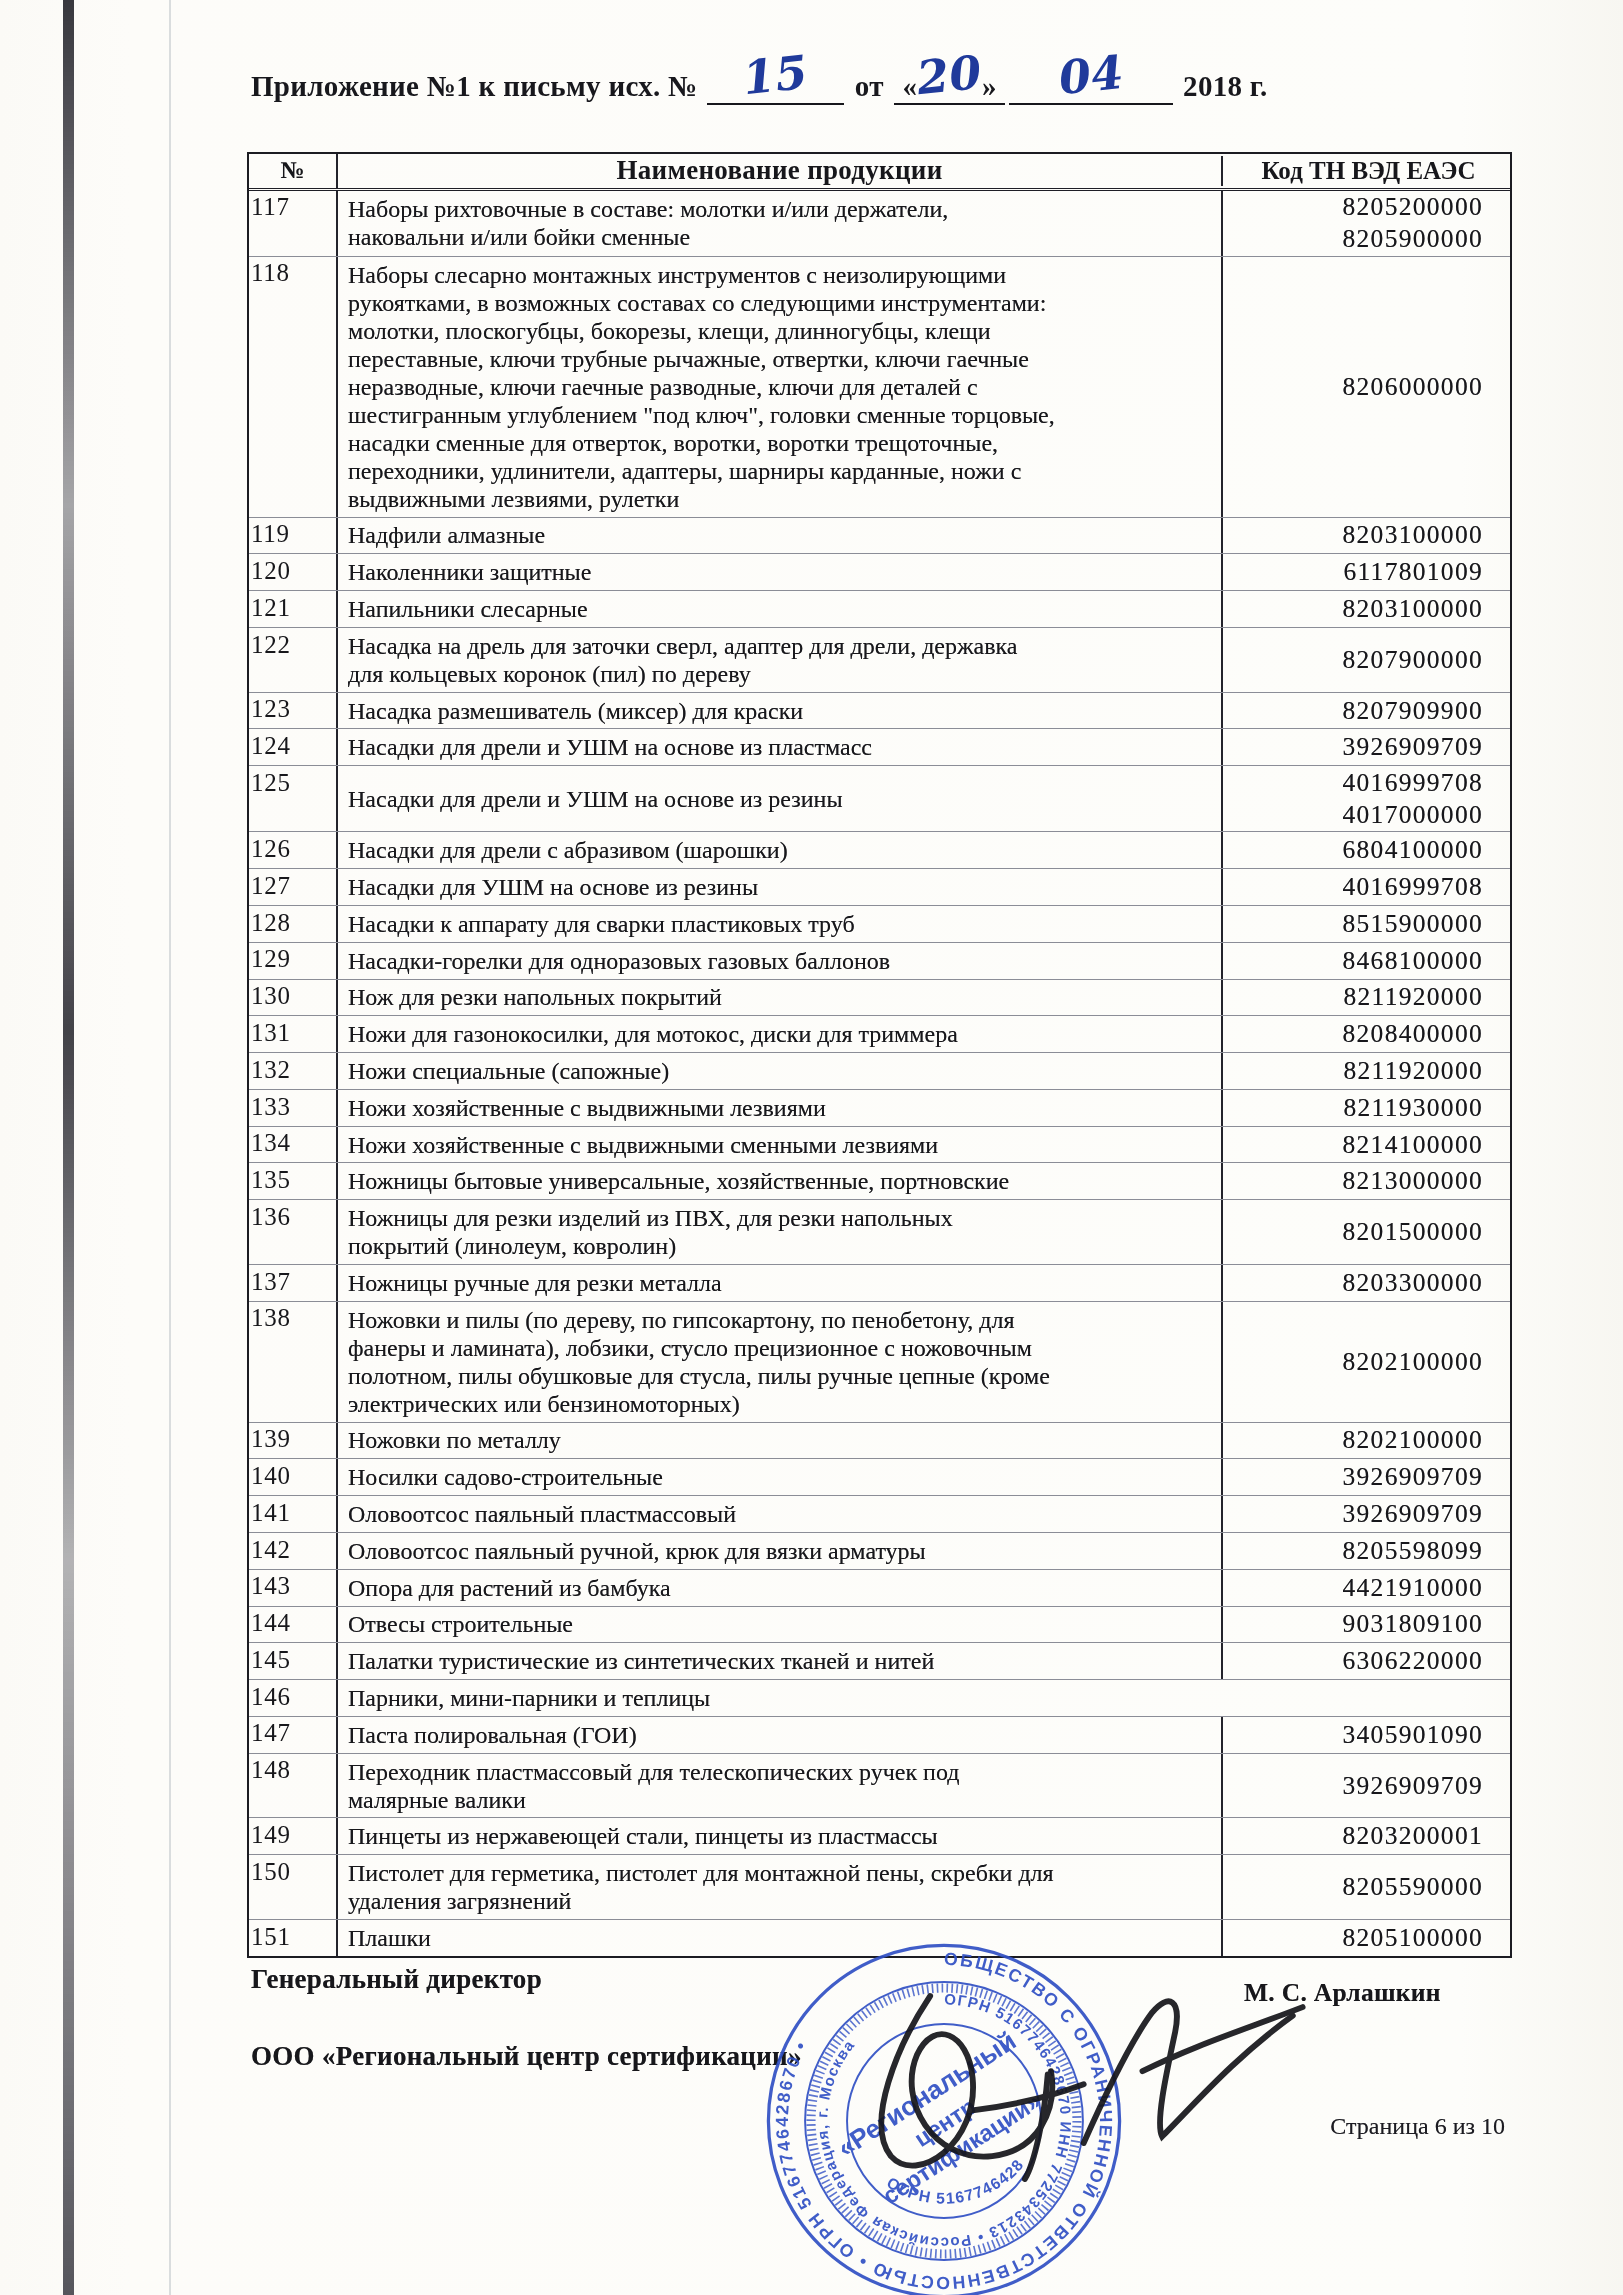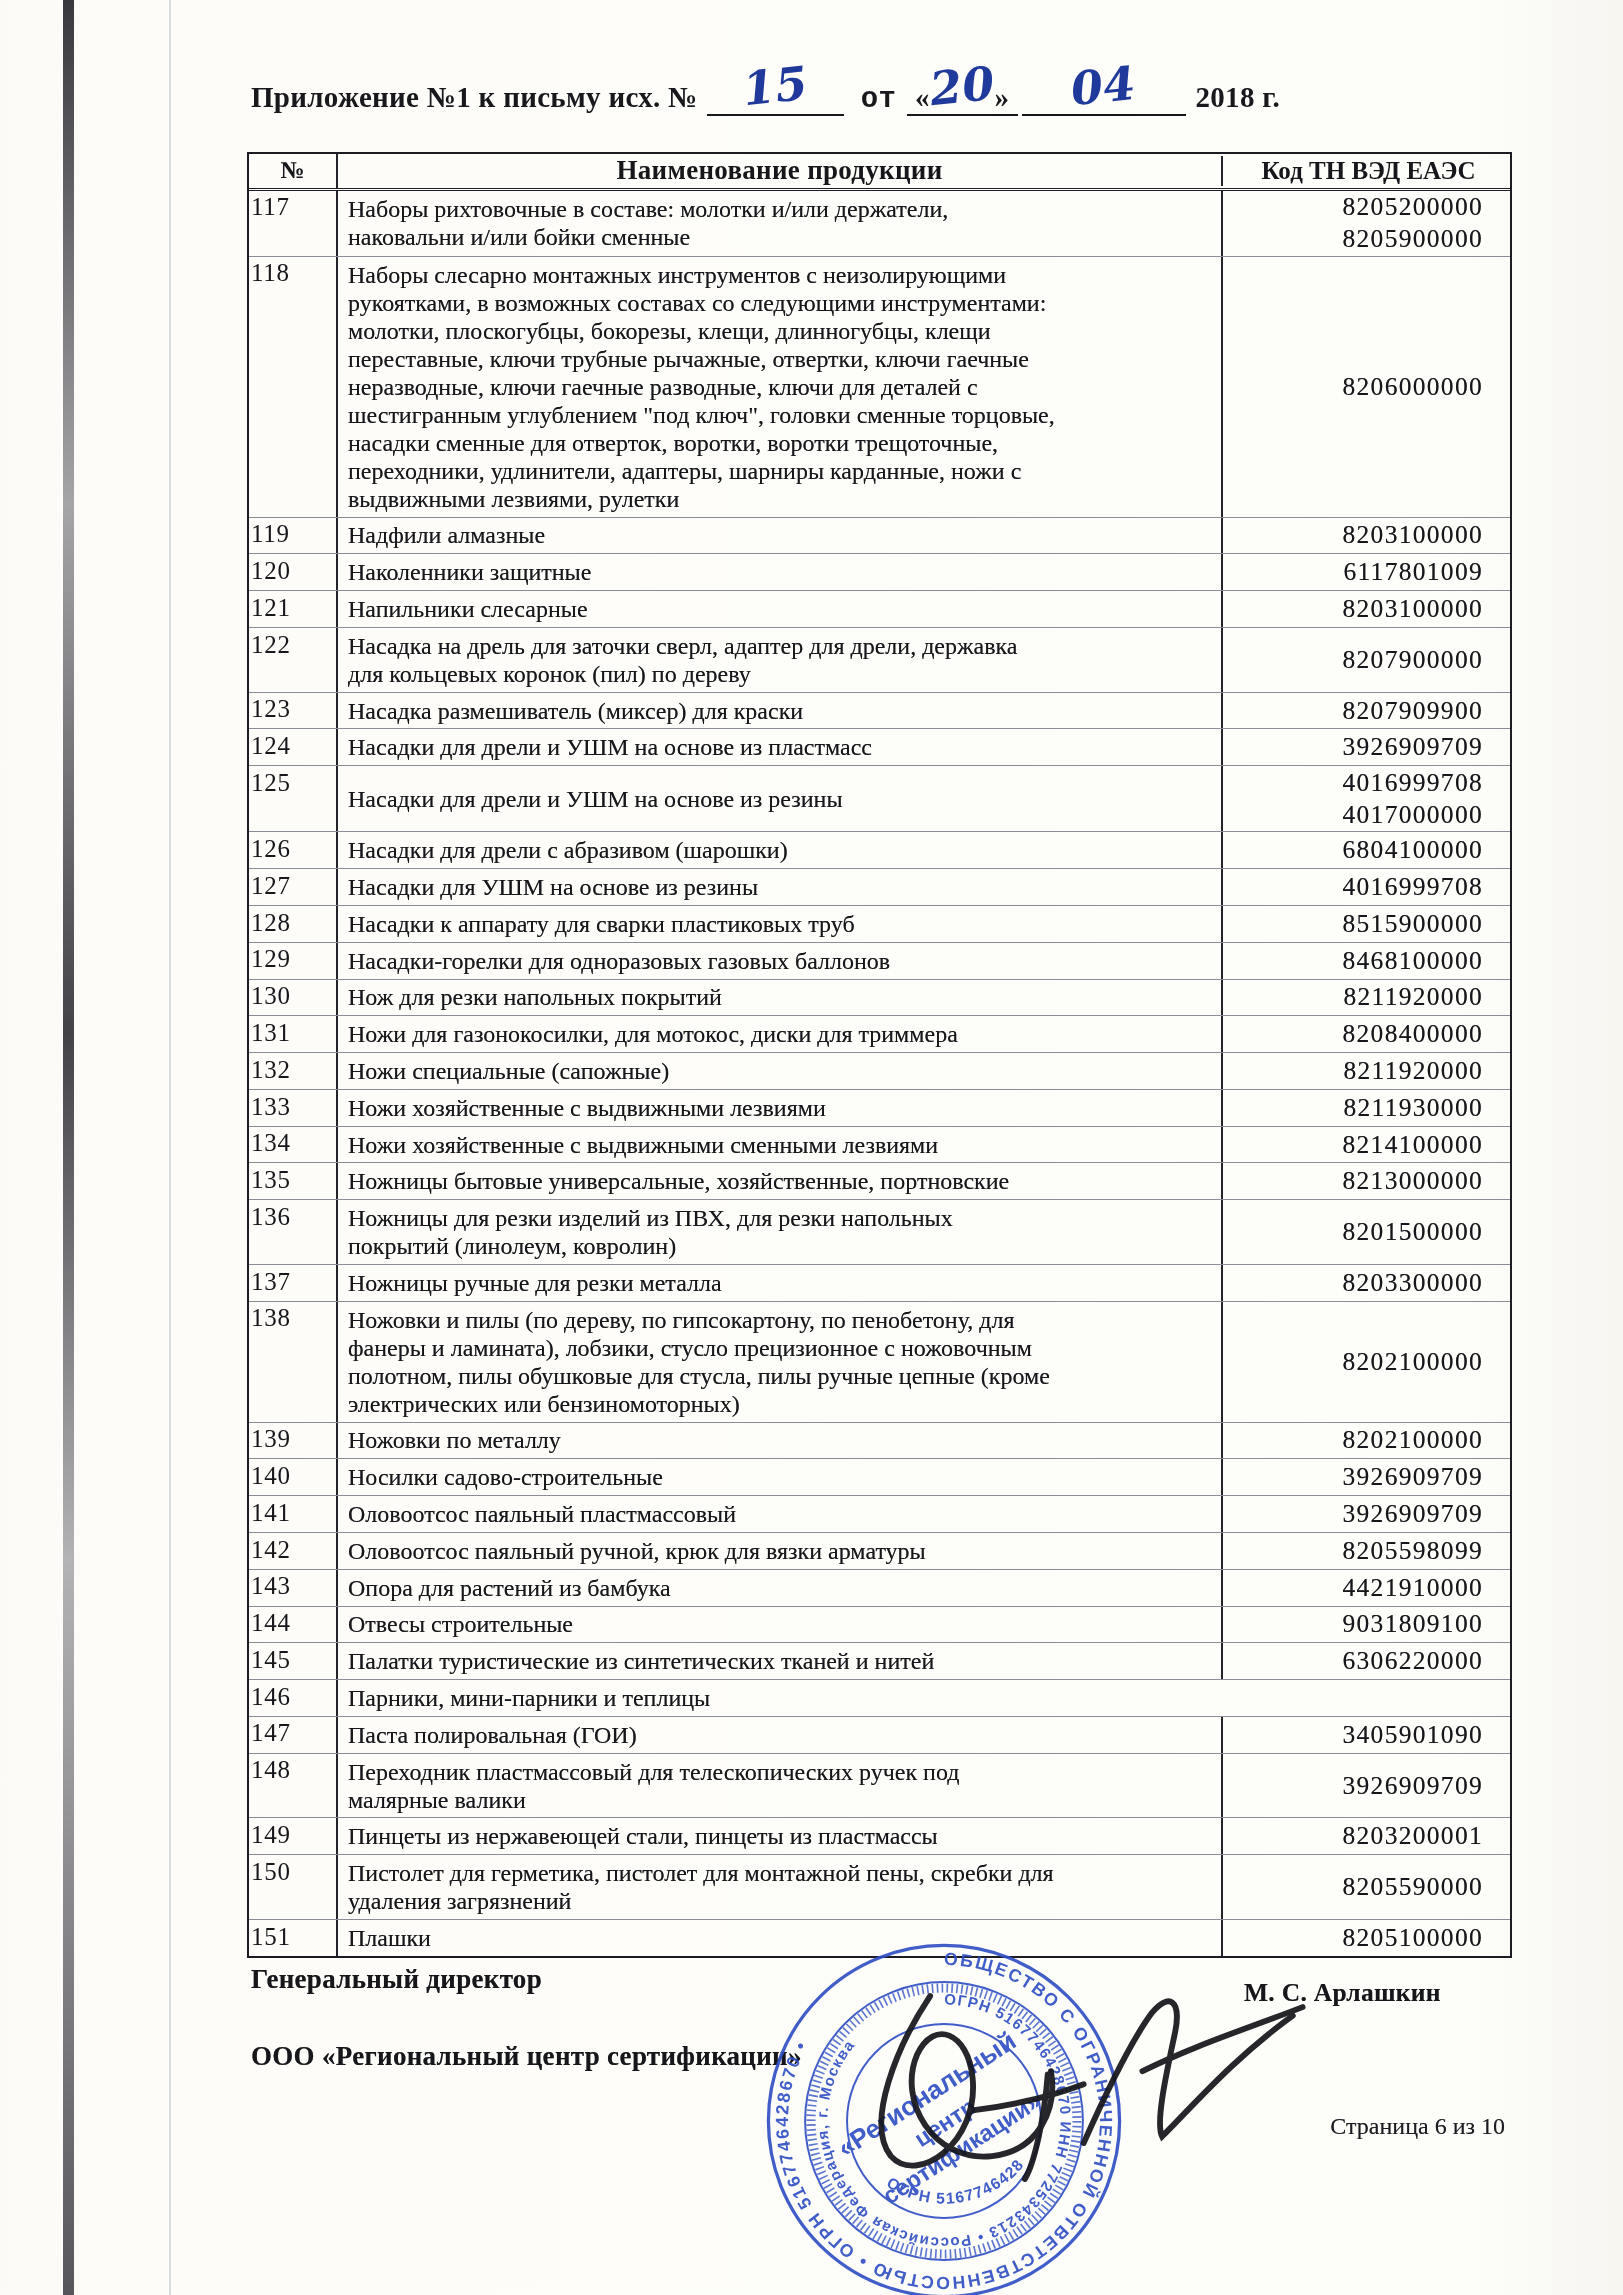--- a/index.html
+++ b/index.html
@@ -19,41 +19,41 @@
     background:linear-gradient(180deg, rgba(28,28,36,.88) 0%, rgba(60,60,70,.45) 22%,
       rgba(25,25,33,.82) 45%, rgba(70,70,80,.40) 68%, rgba(30,30,40,.75) 100%);
     filter:blur(0.7px);
   }
   .edge-line-2 {
     position:absolute; left:169px; top:0; width:2px; height:2295px;
     background:rgba(130,140,155,.28);
   }
   
   .doc-header {
-    position:absolute; left:251px; top:81px; width:1244px;
+    position:absolute; left:251px; top:70px; width:1244px;
     display:flex; align-items:baseline;
     font-size:29px; font-weight:bold; color:#18181d;
     letter-spacing:0.3px;
   }
   .hw-slot {
     display:inline-block; position:relative;
     border-bottom:2.6px solid #17171c; text-align:center;
   }
   .slot-num { width:137px; margin-left:9.2px; }
   .slot-day { width:111px; margin-left:10.5px; }
   .slot-month { width:164px; margin-left:3.9px; }
   .hw {
     font-family:"DejaVu Serif", serif; font-style:italic; font-weight:bold;
     color:#203a9b; font-size:46px; line-height:0;
     display:inline-block; transform:rotate(-6deg);
     position:relative; top:-5.2px;
   }
   .printed-quote { font-weight:bold; color:#18181d; }
   .year-label { margin-left:10px; }
-  .from-label { margin-left:17px;font-family:Liberation Mono, monospace; }
+  .from-label { margin-left:11px; }
   
   .ptable {
     position:absolute; left:247px; top:152px; width:1265px;
     border:2.6px solid #1c1c22;
     background:transparent;
     color:#17171b;
   }
   .trow, .thead { display:flex; width:100%; }
   .thead {
     min-height:35px; align-items:center;

